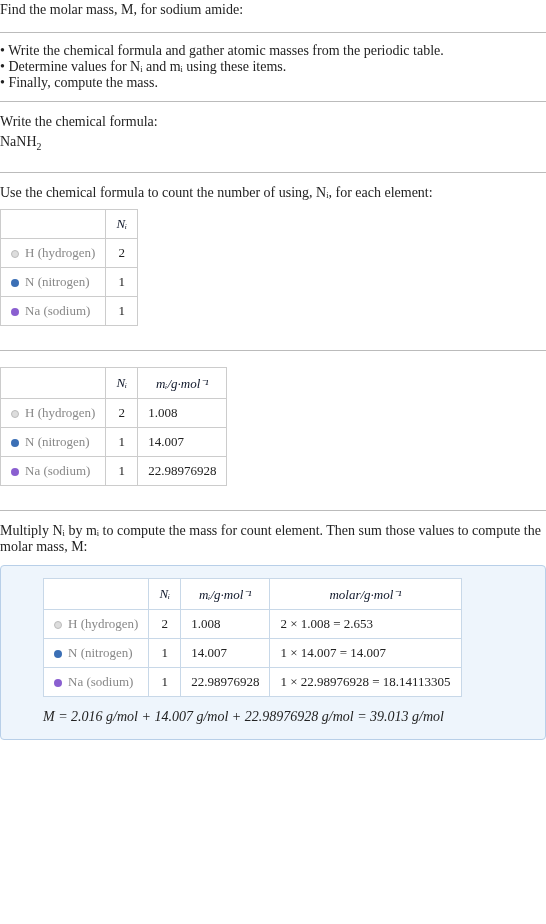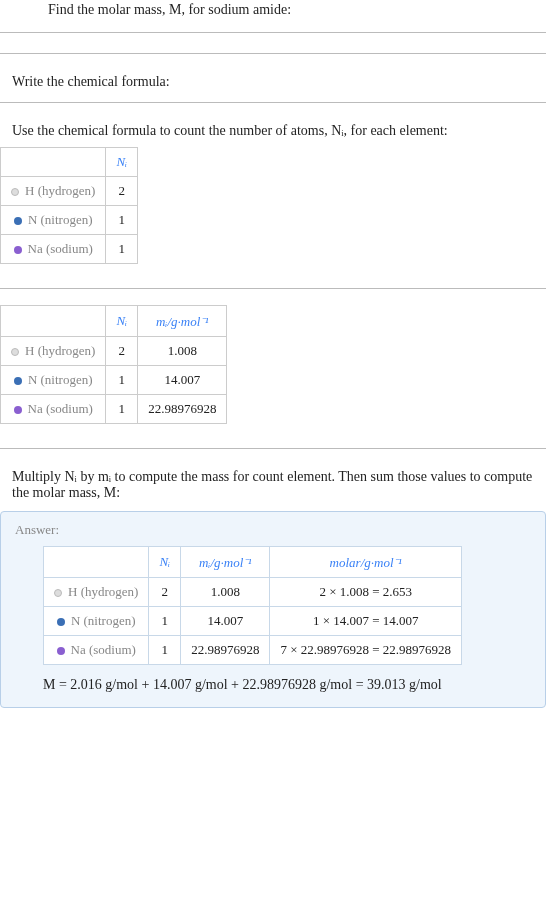--- a/index.html
+++ b/index.html
@@ -5,46 +5,46 @@
     * { box-sizing: border-box; margin: 0; padding: 0; }
     body {
       font-family: Georgia, 'Times New Roman', serif;
       font-size: 14px;
       color: #222;
       background: #fff;
       width: 546px;
       padding: 0;
     }
     .section { padding: 4px 0; }
-    .intro { padding: 2px 15px 8px 0; margin-left: 48px; }
+    .intro { padding: 2px 15px 8px 0; }
     .formula-line { font-style: italic; padding: 2px 0 12px 0; }
     hr {
       border: none;
       border-top: 1px solid #bbb;
       margin: 6px 0;
     }
     .plan-list { padding-left: 0; }
     .plan-item { display: block; }
-    .step-text { padding: 2px 12px; margin-top: 8px; }
+    .step-text { padding: 2px 0; }
     .chem-formula { padding: 2px 0 10px 0; }
     .sub { vertical-align: sub; font-size: 0.7em; }
     table {
       border-collapse: collapse;
       margin: 6px 0 14px 0;
       font-size: 13px;
     }
     th, td {
       border: 1px solid #ccc;
       padding: 6px 10px;
-      text-align: center;
+      text-align: left;
     }
     th {
       font-weight: normal;
       font-style: italic;
-      color: #3b82f6;
+      color: #0f172a;
       text-align: center;
     }
     td.num { text-align: center; }
     .element-cell {
       color: #888;
       white-space: nowrap;
     }
     .dot {
       display: inline-block;
       width: 8px;
@@ -65,45 +65,54 @@
     }
     .answer-label { color: #888; font-size: 13px; margin-bottom: 8px; }
     .answer-box table {
       background: #fff;
       margin: 2px 0 12px 28px;
     }
     .answer-box th, .answer-box td {
       border: 1px solid #c8d8e8;
     }
     .final-eq {
+      font-style: italic;
       padding-left: 28px;
     }
   </style>
 </head>
 <body>
 
 <div class="intro">
   <div>Find the molar mass, M, for sodium amide:</div>
 </div>
 
 <hr>
 
 <div class="section">
+  <div class="plan-list">
+    <span class="plan-item">• Write the chemical formula and gather atomic masses from the periodic table.</span>
+    <span class="plan-item">• Determine values for Nᵢ and mᵢ using these items.</span>
+    <span class="plan-item">• Finally, compute the mass.</span>
+  </div>
 </div>
 
 <hr>
 
 <div class="section">
   <div class="step-text">Write the chemical formula:</div>
+  <div class="chem-formula">
+    <span>NaNH</span><span class="sub">2</span>
+  </div>
 </div>
 
 <hr>
 
 <div class="section">
-  <div class="step-text">Use the chemical formula to count the number of atoms, Nᵢ, for each element:</div>
+  <div class="step-text">Use the chemical formula to count the number of using, Nᵢ, for each element:</div>
   <table>
     <tbody>
         <tr>
       <th></th>
       <th>Nᵢ</th>
     </tr>
     <tr>
       <td class="element-cell"><span class="dot dot-h"></span><span>H (hydrogen)</span></td>
       <td class="num">2</td>
     </tr>
@@ -148,21 +157,20 @@
     </table>
 </div>
 
 <hr>
 
 <div class="section">
   <div class="step-text">Multiply Nᵢ by mᵢ to compute the mass for count element. Then sum those values to compute the molar mass, M:</div>
 </div>
 
 <div class="answer-box">
-  <div class="answer-label">Answer:</div>
   <table>
     <tbody>
         <tr>
       <th></th>
       <th>Nᵢ</th>
       <th>mᵢ/g·mol⁻¹</th>
       <th>molar/g·mol⁻¹</th>
     </tr>
     <tr>
       <td class="element-cell"><span class="dot dot-h"></span><span>H (hydrogen)</span></td>
@@ -173,18 +181,18 @@
     <tr>
       <td class="element-cell"><span class="dot dot-n"></span><span>N (nitrogen)</span></td>
       <td class="num">1</td>
       <td>14.007</td>
       <td>1 × 14.007 = 14.007</td>
     </tr>
     <tr>
       <td class="element-cell"><span class="dot dot-na"></span><span>Na (sodium)</span></td>
       <td class="num">1</td>
       <td>22.98976928</td>
-      <td>7 × 22.98976928 = 22.98976928</td>
+      <td>1 × 22.98976928 = 18.14113305</td>
     </tr>
   </tbody>
     </table>
   <div class="final-eq">M = 2.016 g/mol + 14.007 g/mol + 22.98976928 g/mol = 39.013 g/mol</div>
 </div>
 
 </body></html>

